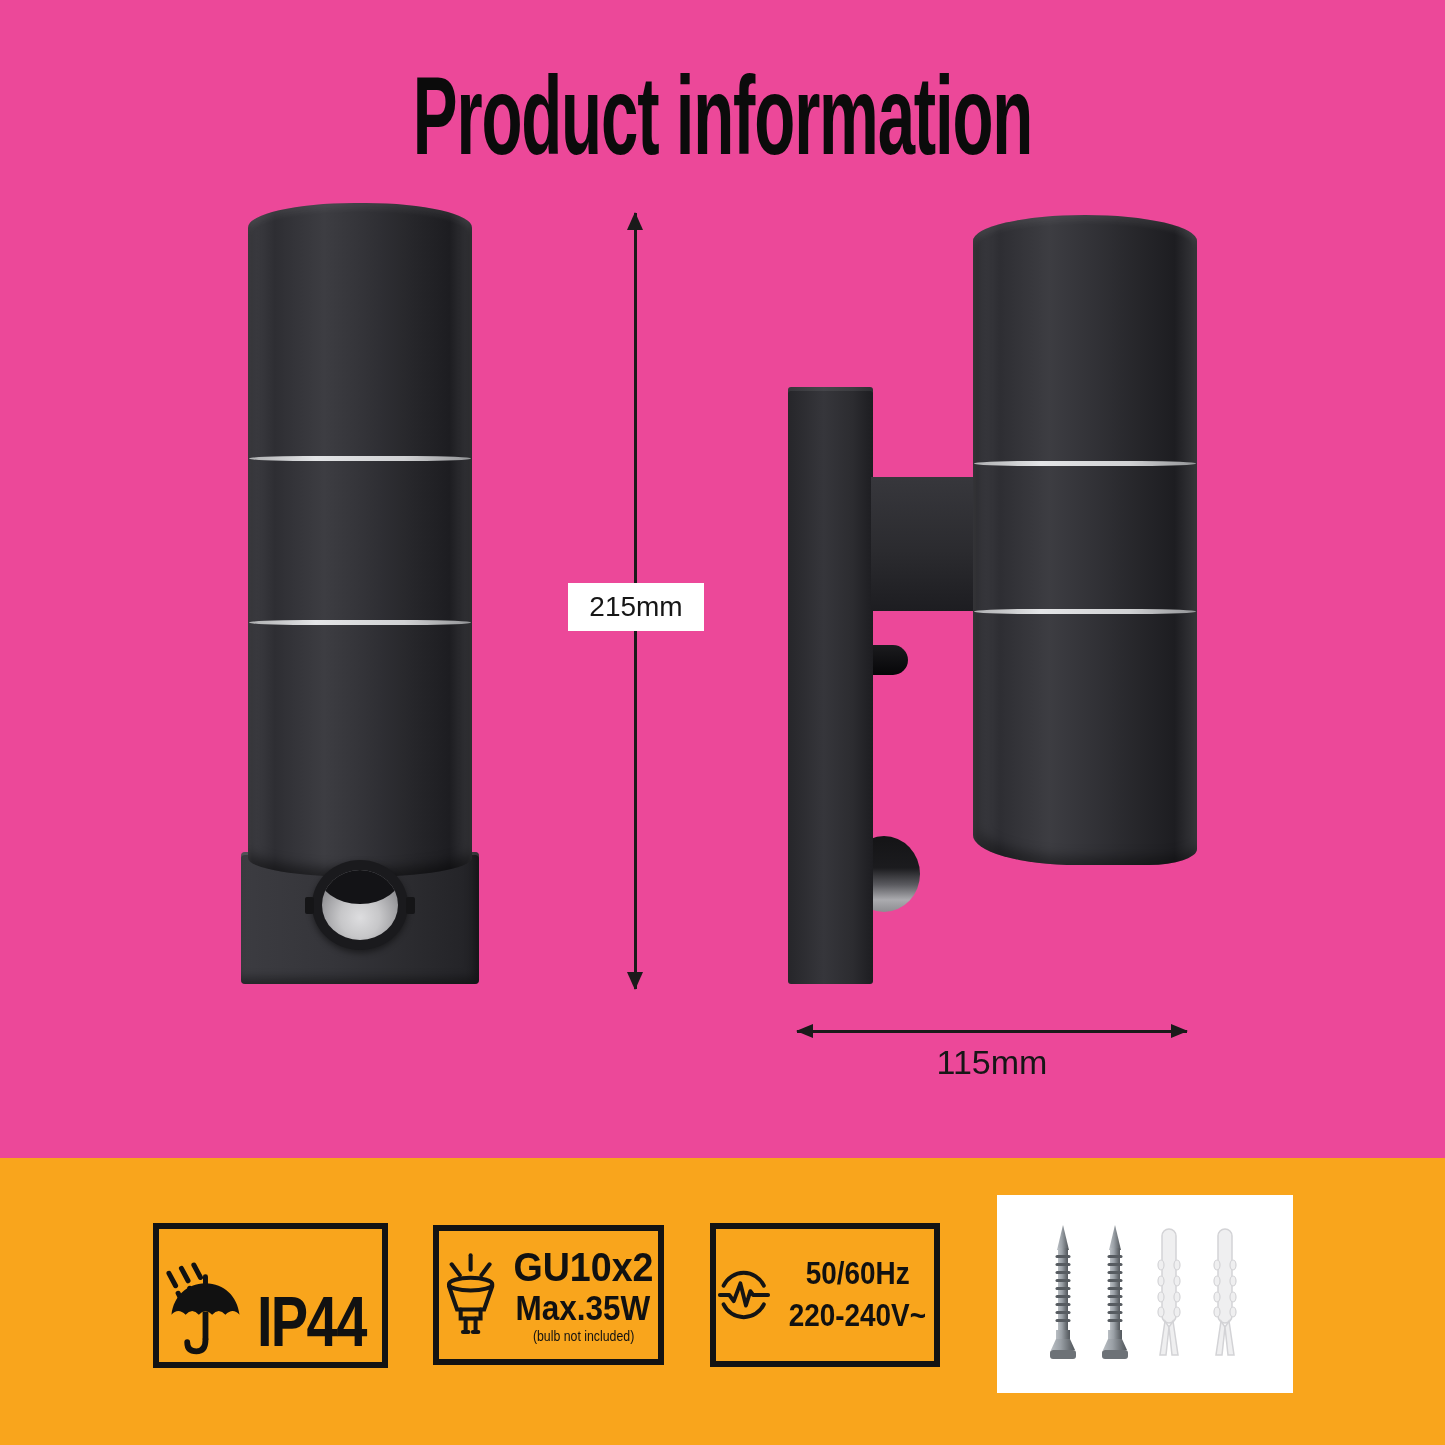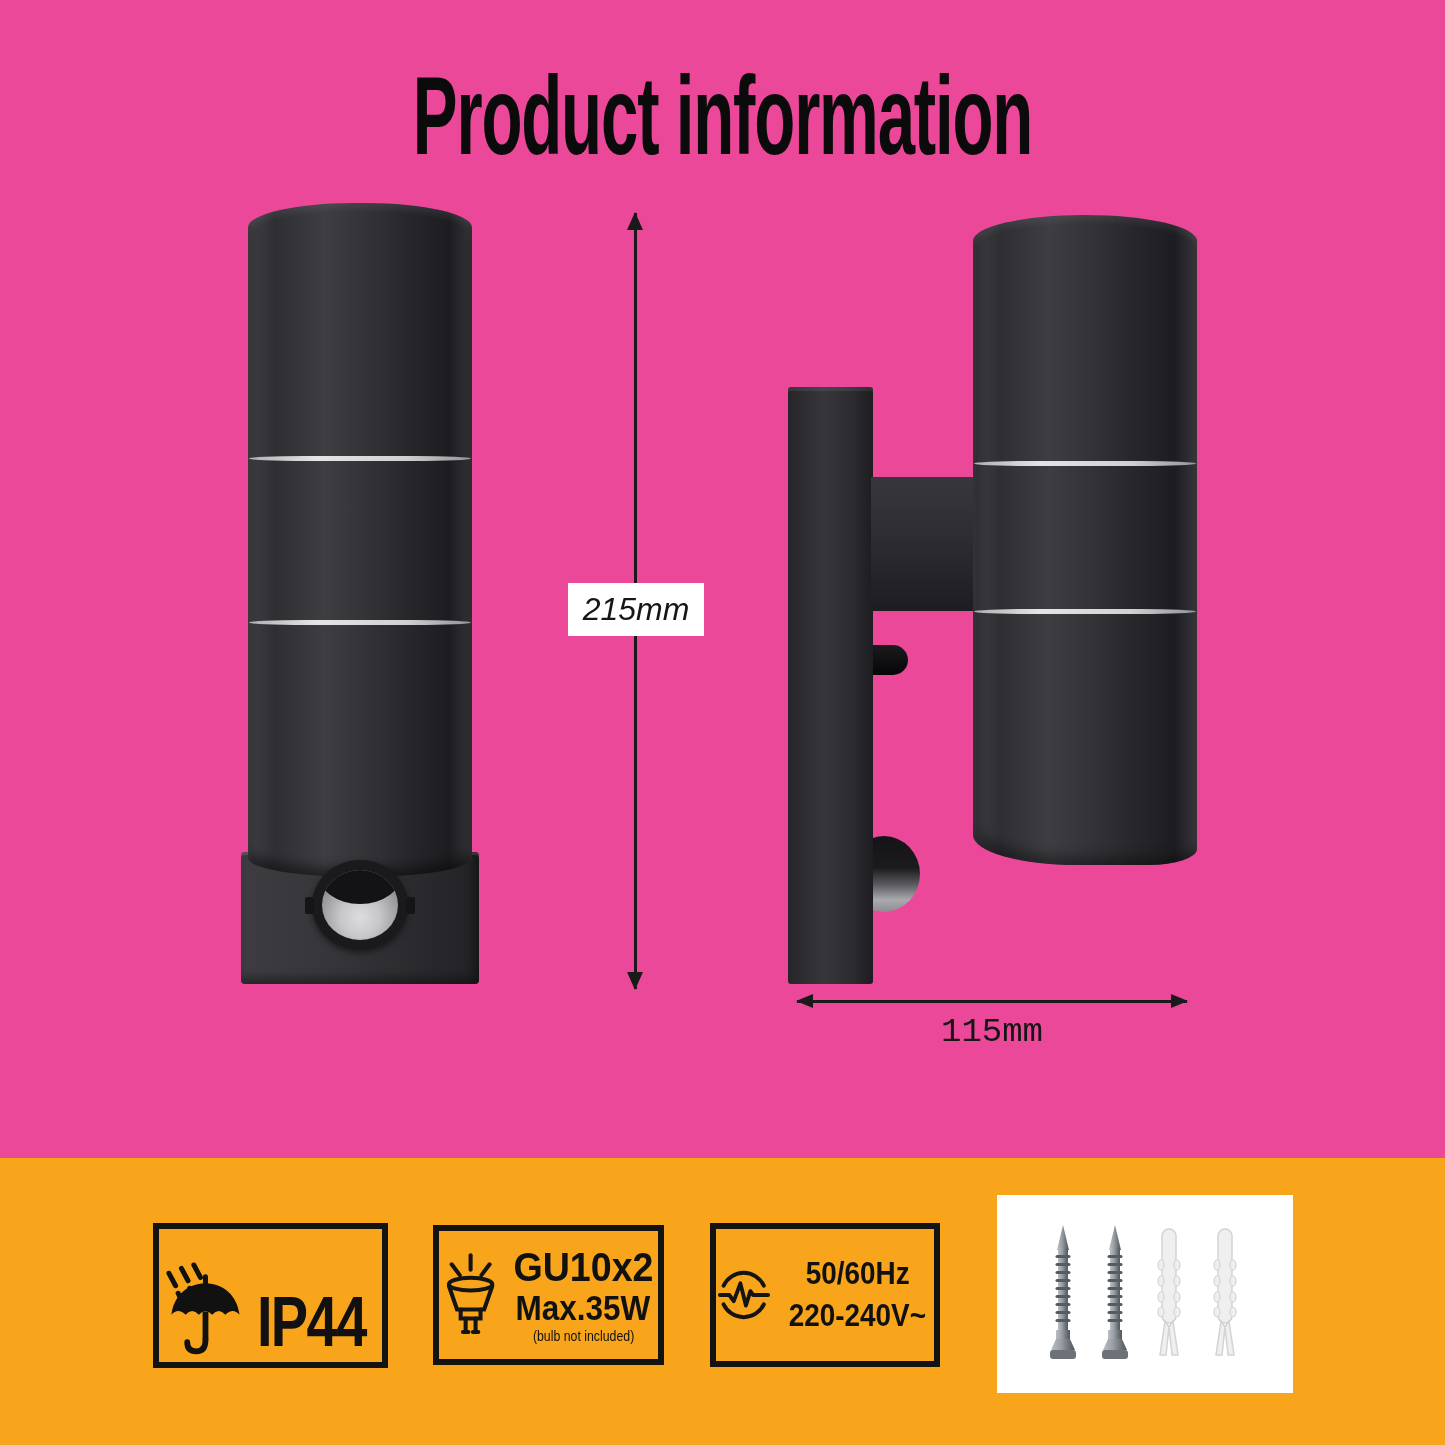--- a/index.html
+++ b/index.html
@@ -63,21 +63,21 @@
     border-top:7px solid transparent;border-bottom:7px solid transparent;border-right:17px solid #1a1a1a;}
   .dim-h .line::after{content:"";position:absolute;right:-1px;top:-6px;
     border-top:7px solid transparent;border-bottom:7px solid transparent;border-left:17px solid #1a1a1a;}
   .dim-h .lbl{margin-top:10px;text-align:center;font-size:34px;color:#161616;}
   .dim-v-line{position:absolute;left:634px;top:213px;width:3px;height:776px;background:#1a1a1a;z-index:7;}
   .dim-v-line::before{content:"";position:absolute;top:-1px;left:-7px;
     border-left:8px solid transparent;border-right:8px solid transparent;border-bottom:18px solid #1a1a1a;}
   .dim-v-line::after{content:"";position:absolute;bottom:-1px;left:-7px;
     border-left:8px solid transparent;border-right:8px solid transparent;border-top:18px solid #1a1a1a;}
   .dim-v-label{position:absolute;left:568px;top:583px;width:136px;z-index:8;background:#ffffff;
-    text-align:center;font-size:32px;color:#161616;padding:8px 0;font-style:italic;}
+    text-align:center;font-size:28px;color:#161616;padding:8px 0;}
 
   
   .band{position:absolute;left:0;top:1158px;width:1445px;height:287px;}
   .specbox{position:absolute;border:6px solid #131313;box-sizing:border-box;
     display:flex;align-items:center;justify-content:center;}
   .box-ip{left:153px;top:1223px;width:235px;height:145px;gap:4px;align-items:flex-end;}
   .ip-text{font-size:70px;font-weight:700;letter-spacing:-2px;color:#111;
     transform:scaleX(0.80);transform-origin:40% 50%;}
   .box-bulb{left:433px;top:1225px;width:231px;height:140px;gap:6px;}
   .bulb-col{display:flex;flex-direction:column;align-items:center;line-height:1.08;}
@@ -116,21 +116,21 @@
     <div class="arm-side"></div>
     <div class="cyl-side metal"></div>
     <div class="ring ring-s1"></div>
     <div class="ring ring-s2"></div>
   </div>
 
   <div class="dim-v-line"></div>
   <div class="dim-v-label">215mm</div>
 
 
-  <div class="dim-h" style="left:797px;top:1000px;width:390px;font-family:Liberation Mono, monospace;">
+  <div class="dim-h" style="left:797px;top:1030px;width:390px;">
     <div class="line"></div>
     <div class="lbl">115mm</div>
   </div>
 
   <div class="band" style="background:#F9A51C;"></div>
 
   <div class="specbox box-ip">
     <svg width="88" height="106" viewBox="0 0 100 118">
       <g stroke="#111" stroke-width="6" stroke-linecap="round">
         <line x1="12" y1="16" x2="20" y2="31"></line>

